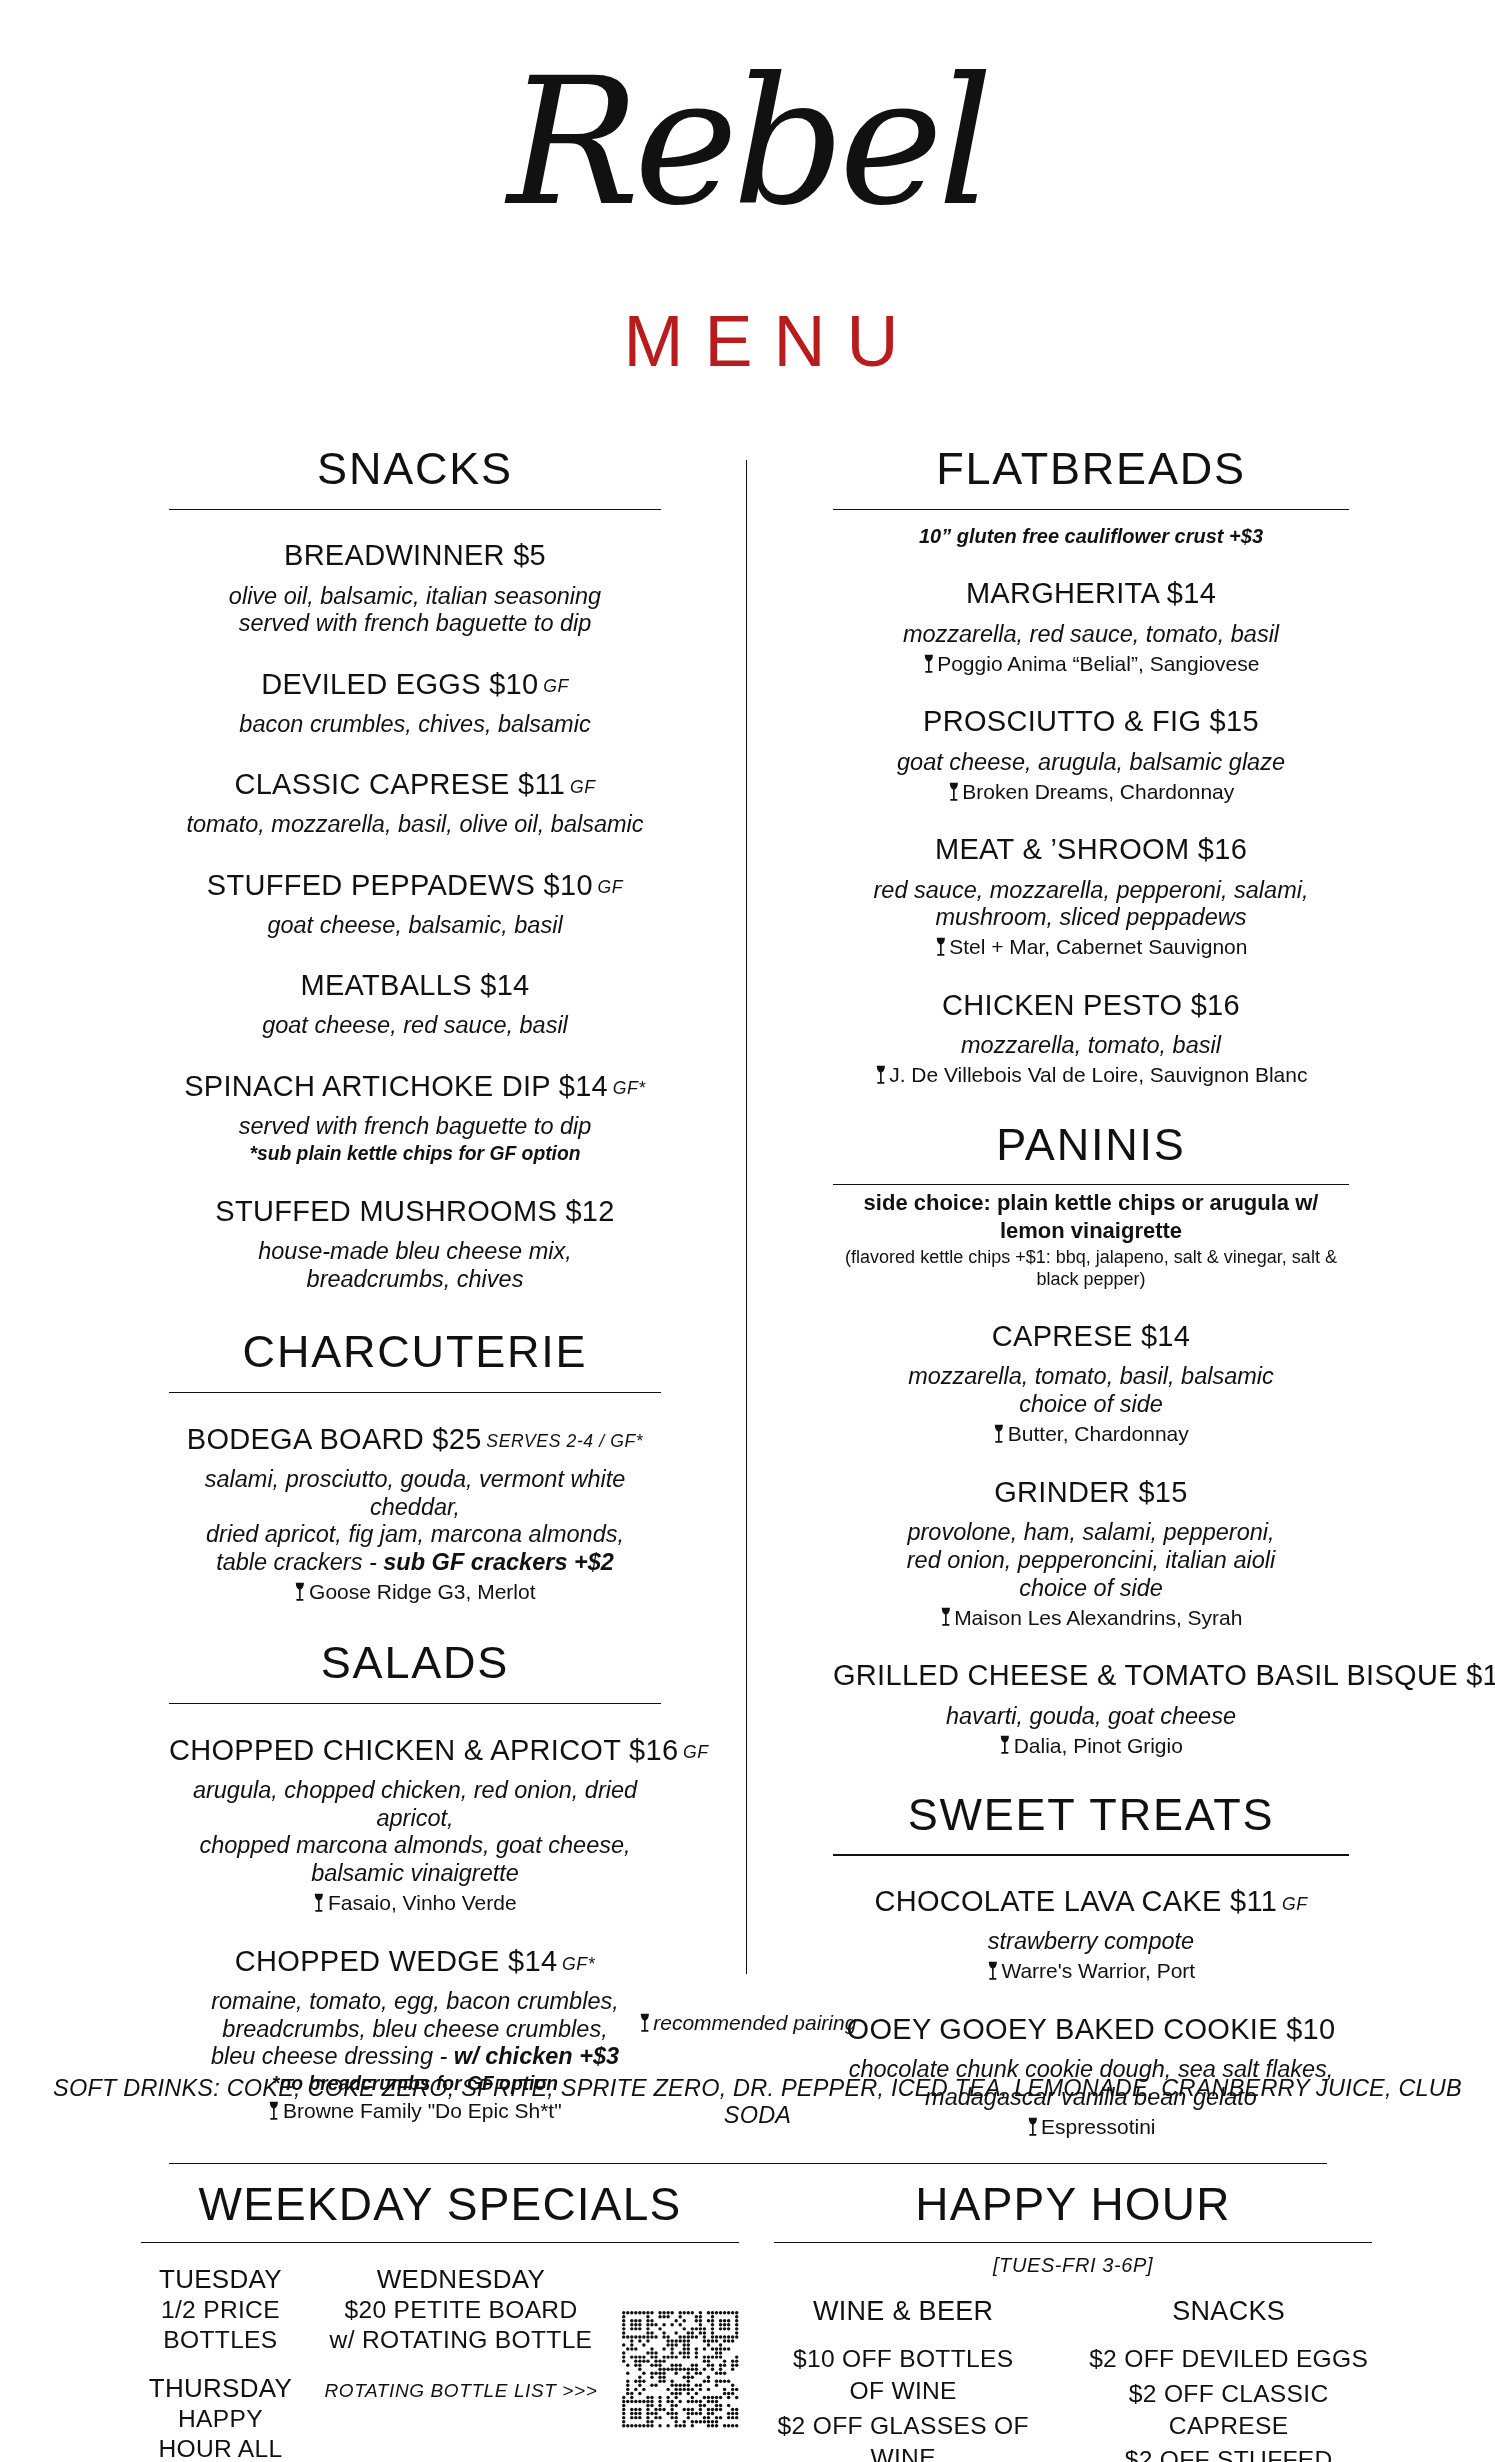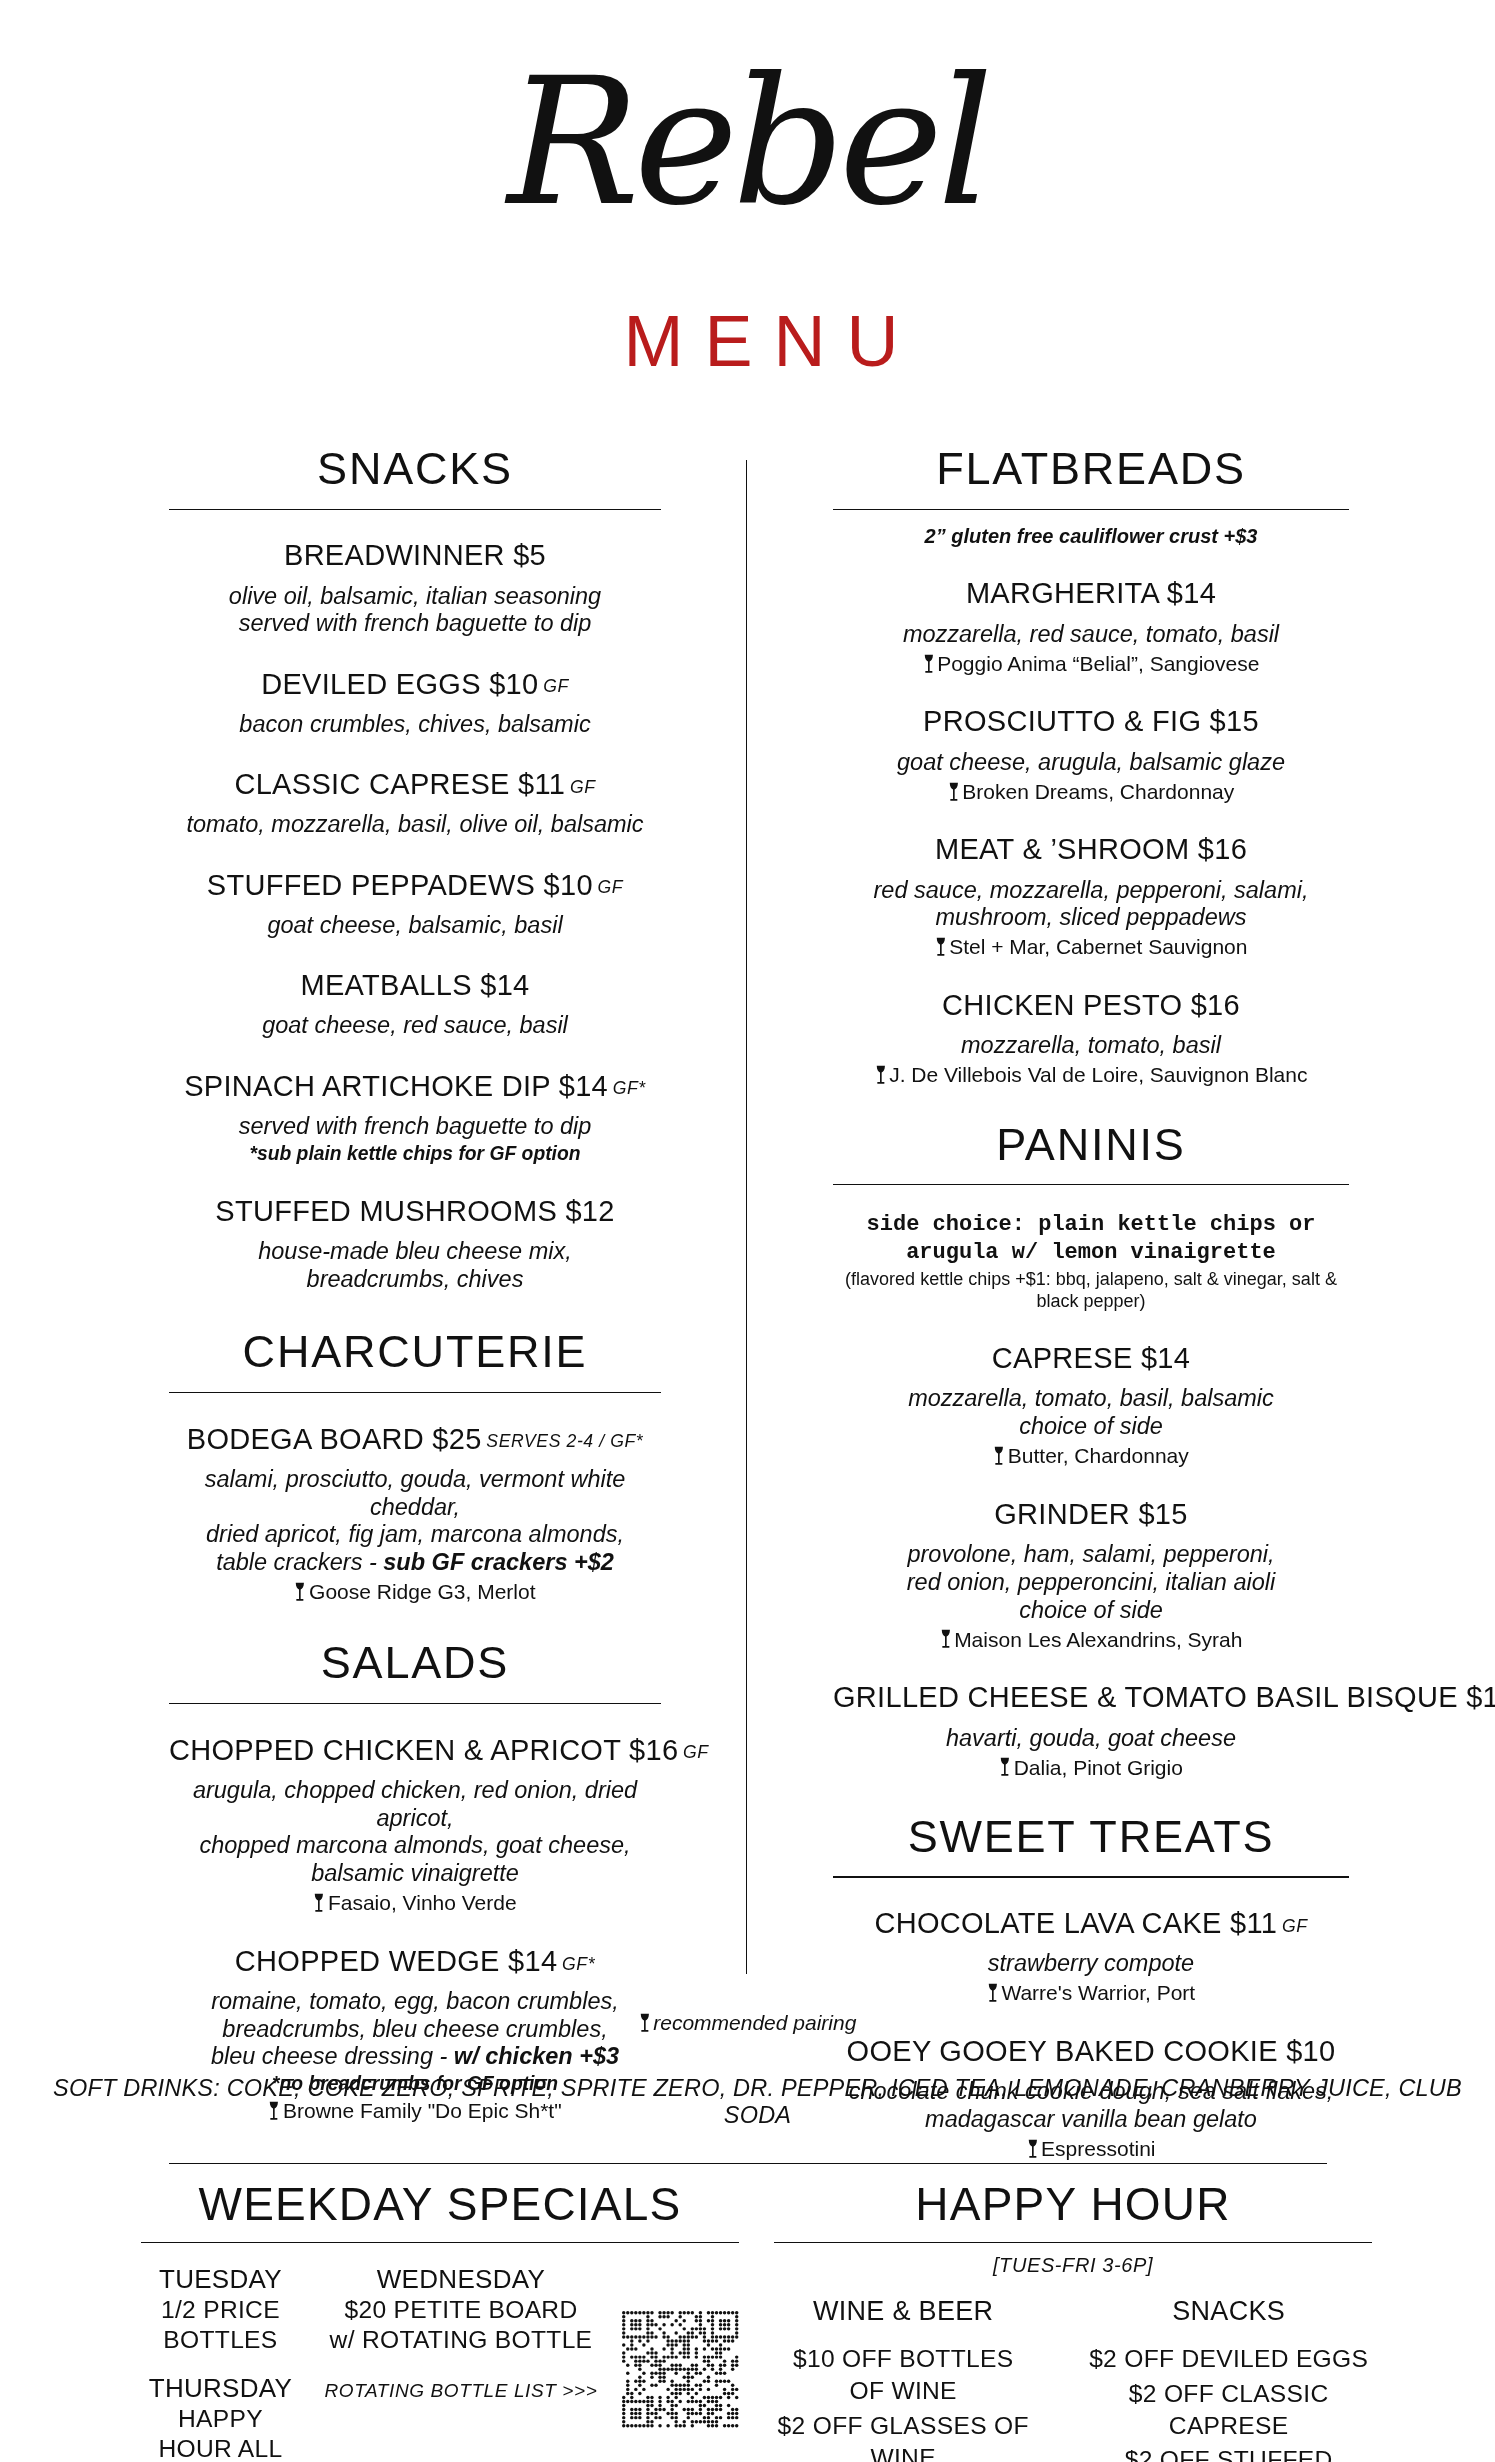--- a/index.html
+++ b/index.html
@@ -65,21 +65,21 @@
     font-size:21px;line-height:1.2;margin-top:2.3px;font-weight:300;
     font-family:"Liberation Sans Narrow","Liberation Sans",sans-serif;
   }
   .wine-ico{display:inline-block;width:11.7px;height:20px;position:relative;vertical-align:-2.9px;margin-right:2.9px;}
   .wine-ico svg{display:block;width:11.7px;height:20px;}
 
   .sub-note{
     text-align:center;font-size:20px;font-style:italic;font-weight:700;margin-top:14px;line-height:1.2;
   }
   .side-note{
-    text-align:center;font-size:22px;font-weight:700;margin-top:26px;line-height:1.25;font-family:Liberation Mono, monospace;
+    text-align:center;font-size:22px;font-weight:700;margin-top:4px;line-height:1.25;
   }
   .side-note2{
     text-align:center;font-size:18px;font-weight:400;line-height:1.25;margin-top:1.2px;
   }
 
   .pairing-legend{
     position:absolute;left:0;right:0;top:2011px;text-align:center;
     font-size:21px;font-style:italic;font-weight:300;
     font-family:"Liberation Sans Narrow","Liberation Sans",sans-serif;
   }
@@ -192,21 +192,21 @@
             <div class="pairing"><span class="wine-ico"><svg viewBox="0 0 20 34">
                   <path d="M3 1h14c0 7-3 10.5-5.6 11.6V29H16v3H4v-3h4.6V12.6C6 11.5 3 8 3 1z" fill="#111"></path>
                 </svg></span><span>Browne Family "Do Epic Sh*t"</span></div>
           </div>
         </div>
       </div>
     <div class="col col-right" id="colRight">
         <div>
           <div class="sec-head">FLATBREADS</div>
           <div class="sec-rule"></div>
-          <div class="sub-note">2” gluten free cauliflower crust +$3</div>
+          <div class="sub-note">10” gluten free cauliflower crust +$3</div>
           <div class="item">
             <div class="item-title">MARGHERITA $14</div>
             <div class="item-desc">mozzarella, red sauce, tomato, basil</div>
             <div class="pairing"><span class="wine-ico"><svg viewBox="0 0 20 34">
                   <path d="M3 1h14c0 7-3 10.5-5.6 11.6V29H16v3H4v-3h4.6V12.6C6 11.5 3 8 3 1z" fill="#111"></path>
                 </svg></span><span>Poggio Anima “Belial”, Sangiovese</span></div>
           </div>
           <div class="item">
             <div class="item-title">PROSCIUTTO &amp; FIG $15</div>
             <div class="item-desc">goat cheese, arugula, balsamic glaze</div>

